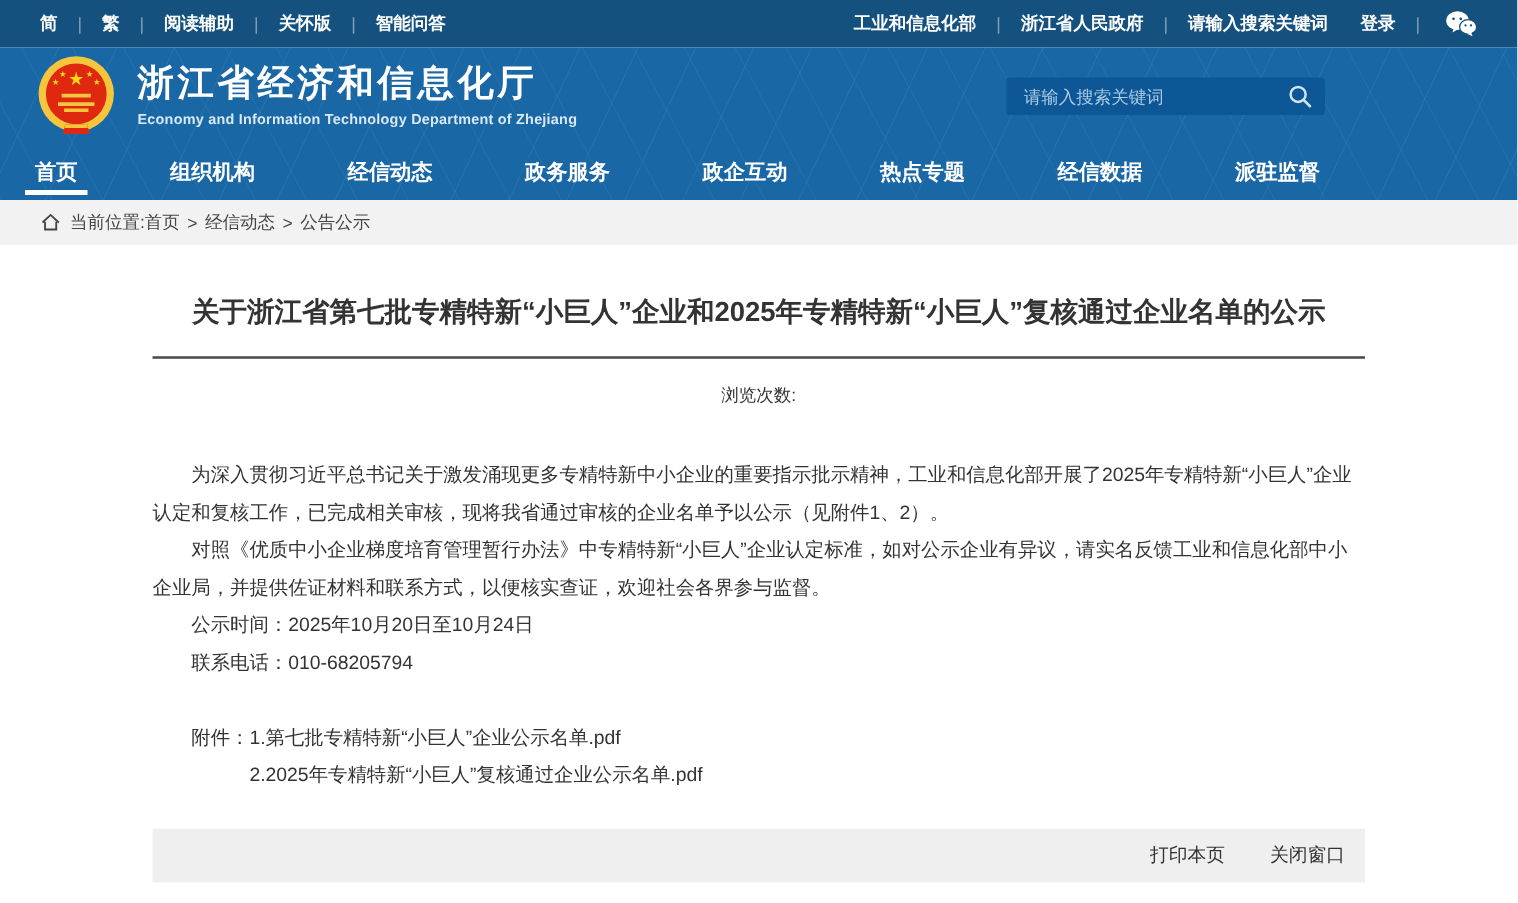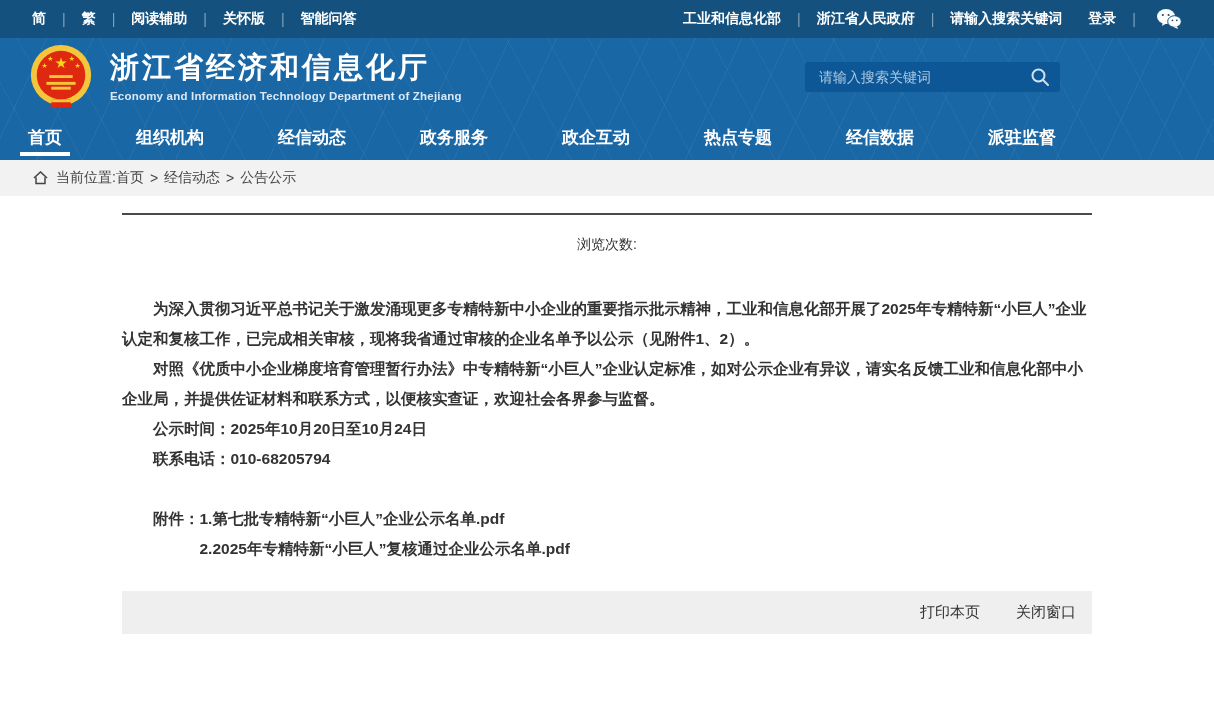--- a/index.html
+++ b/index.html
@@ -73,21 +73,21 @@
   .bsep{margin:0 6px;color:#444;}
   
   .content{width:970px;margin:0 auto;}
   .article-title{
     font-size:22px;font-weight:bold;text-align:center;color:var(--text_dark);
     line-height:1.62;margin:36px 10px 0;
   }
   .title-rule{border-top:2px solid #4a4a4a;margin-top:17px;}
   .views{text-align:center;font-size:14px;margin-top:21px;color:var(--text_dark);}
   .body{margin-top:40px;font-size:15.5px;line-height:30px;color:var(--text_dark);}
-  .body p{margin:0;text-indent:2em;font-weight:bold;}
+  .body p{margin:0;text-indent:2em;}
   .body p.att-first{margin-top:30px;}
   .body p.att-second{text-indent:5em;}
   .att-link{cursor:pointer;}
   
   .footer-bar{
     margin-top:27px;height:43px;background:var(--footer_bg);
     display:flex;align-items:center;justify-content:flex-end;
     padding-right:16px;font-size:15px;color:var(--text_dark);padding-left:34px;
   }
   .footer-bar .fbtn{cursor:pointer;margin-left:36px;}
@@ -186,20 +186,21 @@
   </span>
   <span>当前位置:</span>
   <span class="crumb">首页</span>
   <span class="bsep">&gt;</span>
   <span class="crumb">经信动态</span>
   <span class="bsep">&gt;</span>
   <span class="crumb">公告公示</span>
 </div>
 
 <div class="content">
+  <div class="article-title">关于浙江省第七批专精特新“小巨人”企业和2025年专精特新“小巨人”复核通过企业名单的公示</div>
   <div class="title-rule"></div>
   <div class="views">浏览次数:</div>
 
   <div class="body">
     <p>为深入贯彻习近平总书记关于激发涌现更多专精特新中小企业的重要指示批示精神，工业和信息化部开展了2025年专精特新“小巨人”企业认定和复核工作，已完成相关审核，现将我省通过审核的企业名单予以公示（见附件1、2）。</p>
     <p>对照《优质中小企业梯度培育管理暂行办法》中专精特新“小巨人”企业认定标准，如对公示企业有异议，请实名反馈工业和信息化部中小企业局，并提供佐证材料和联系方式，以便核实查证，欢迎社会各界参与监督。</p>
     <p>公示时间：2025年10月20日至10月24日</p>
     <p>联系电话：010-68205794</p>
     <p class="att-first"><span>附件：</span><span class="att-link">1.第七批专精特新“小巨人”企业公示名单.pdf</span></p>
     <p class="att-second"><span class="att-link">2.2025年专精特新“小巨人”复核通过企业公示名单.pdf</span></p>

